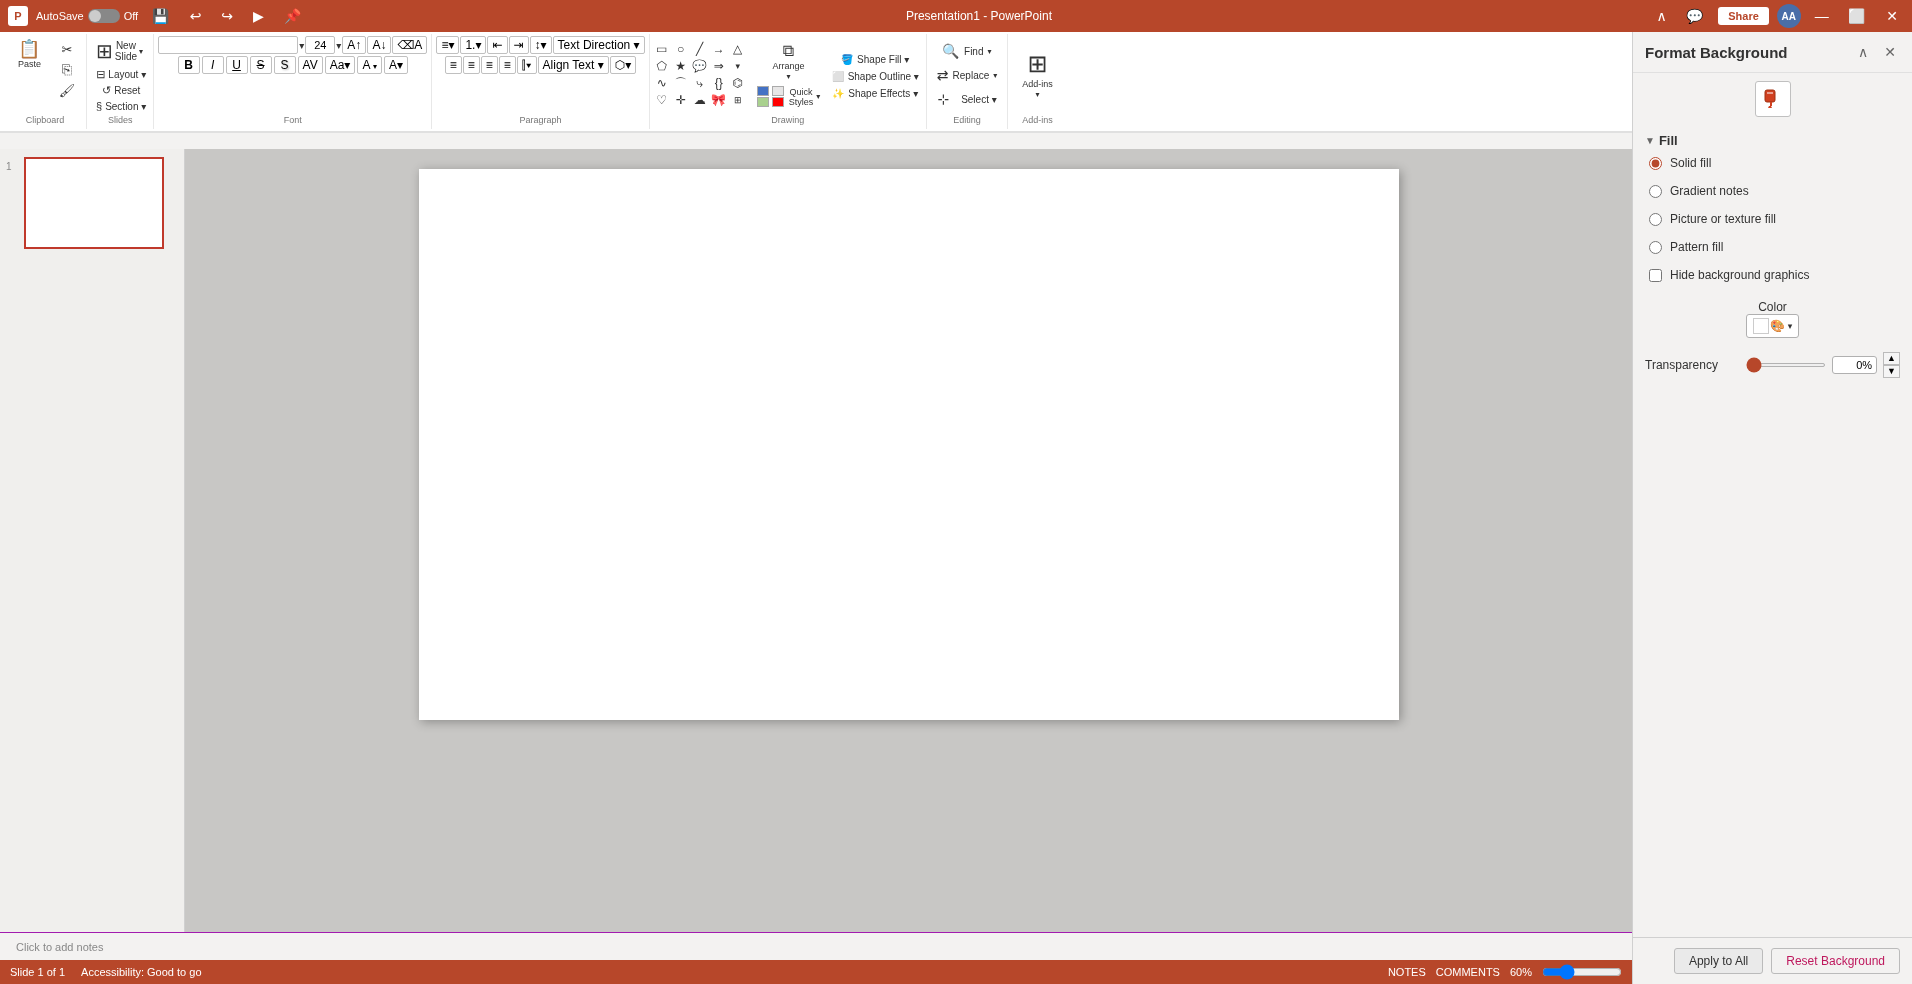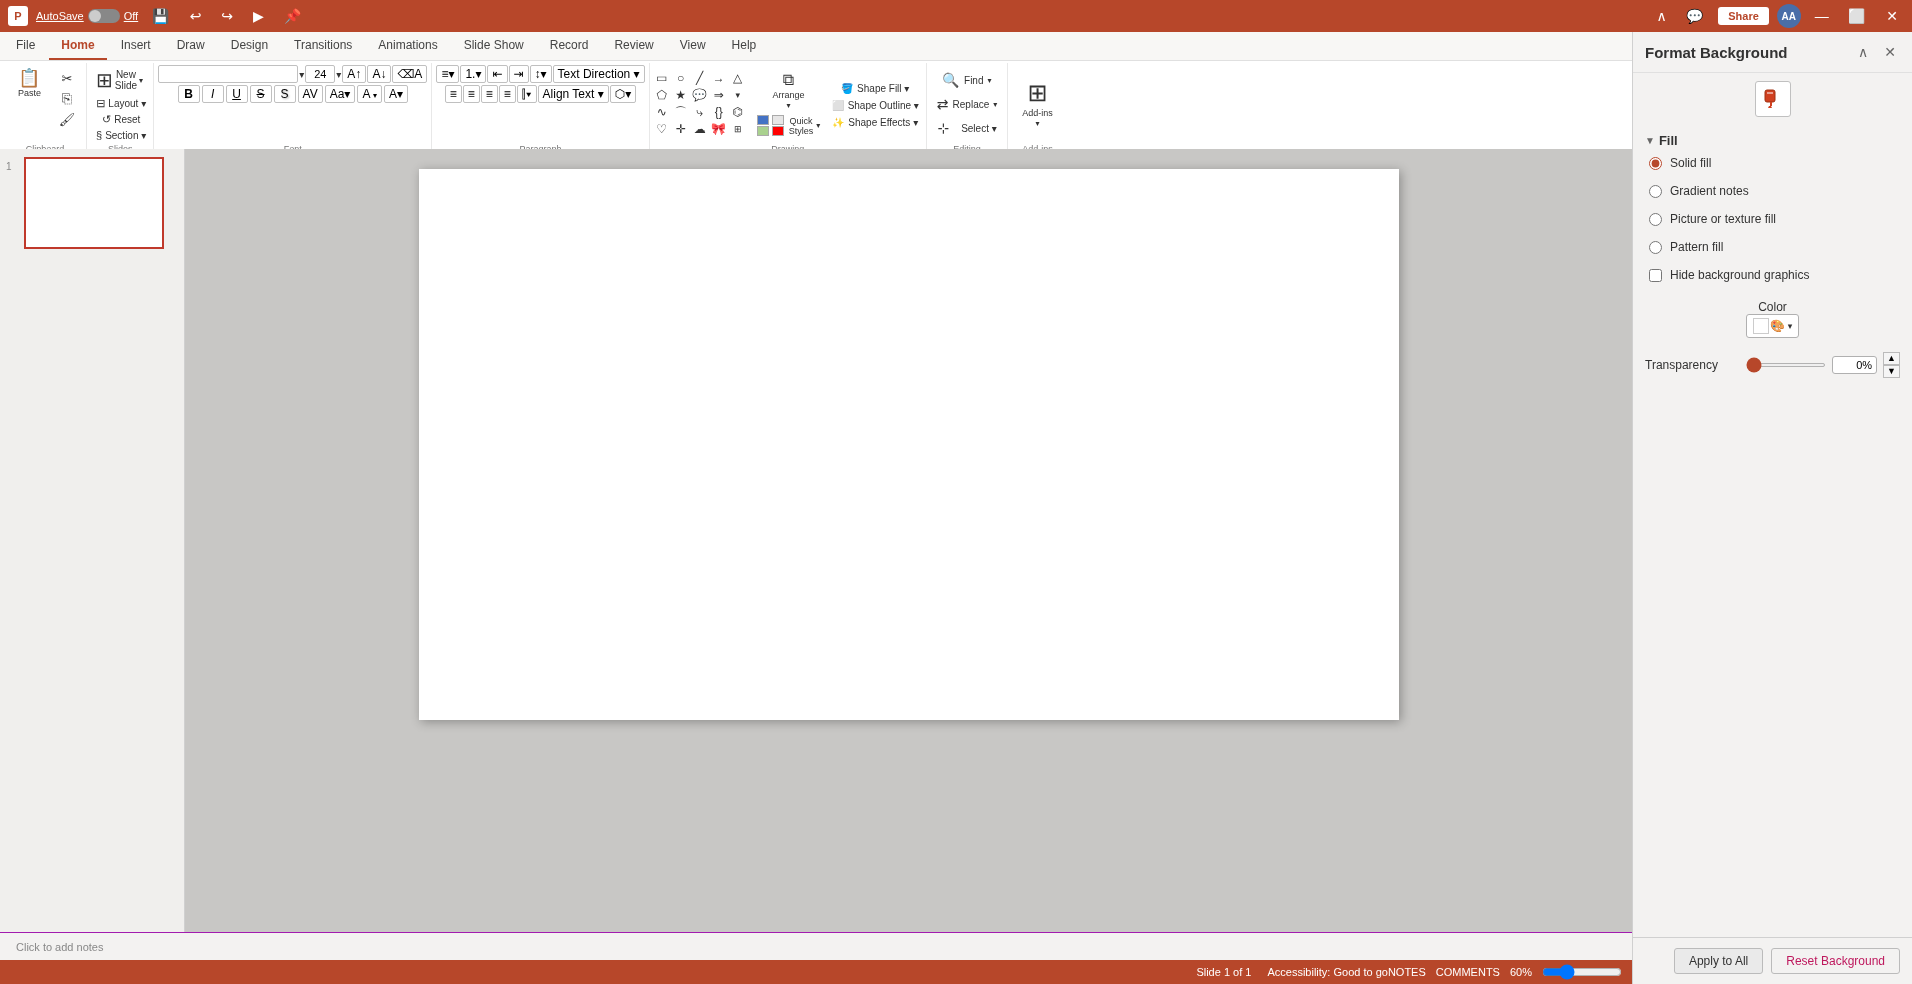--- a/index.html
+++ b/index.html
@@ -7,21 +7,21 @@
 
     
     #title-bar {
       display: flex; align-items: center; justify-content: space-between;
       background: #b7472a; height: 32px; padding: 0 8px; color: white;
     }
     #title-bar-left { display: flex; align-items: center; gap: 8px; }
     #title-bar-center { display: flex; align-items: center; gap: 4px; flex: 1; justify-content: center; font-size: 12px; }
     #title-bar-right { display: flex; align-items: center; gap: 8px; }
     .ppt-logo { width: 20px; height: 20px; background: white; border-radius: 3px; display: flex; align-items: center; justify-content: center; color: #b7472a; font-weight: bold; font-size: 10px; }
-    .autosave-toggle { display: flex; align-items: center; gap: 4px; font-size: 11px; text-decoration: underline; }
+    .autosave-toggle { display: flex; align-items: center; gap: 4px; font-size: 11px; }
     .toggle-switch { width: 32px; height: 14px; background: #888; border-radius: 7px; position: relative; cursor: pointer; }
     .toggle-knob { width: 12px; height: 12px; background: #ccc; border-radius: 50%; position: absolute; top: 1px; left: 1px; }
     .title-btn { background: none; border: none; color: white; cursor: pointer; font-size: 14px; padding: 2px 6px; display: flex; align-items: center; }
     .user-avatar { width: 24px; height: 24px; border-radius: 50%; background: #4a6ea8; color: white; display: flex; align-items: center; justify-content: center; font-size: 10px; font-weight: bold; }
     .share-btn { background: white; color: #b7472a; border: none; border-radius: 3px; padding: 3px 10px; font-size: 11px; font-weight: 600; cursor: pointer; }
     .ribbon-tab { padding: 6px 12px; font-size: 12px; cursor: pointer; border-bottom: 2px solid transparent; color: #444; }
     .ribbon-tab.active { color: #b7472a; border-bottom: 2px solid #b7472a; font-weight: 600; }
     .ribbon-btn { display: flex; flex-direction: column; align-items: center; justify-content: center; padding: 3px 5px; border: none; background: none; cursor: pointer; border-radius: 3px; min-width: 30px; font-size: 9px; color: #333; gap: 1px; }
     .ribbon-btn .icon { font-size: 18px; line-height: 1; }
 
@@ -111,49 +111,38 @@
         <div class="toggle-knob"></div>
       </div>
       <span>Off</span>
     </div>
     <button class="title-btn" title="Save">💾</button>
     <button class="title-btn" title="Undo">↩</button>
     <button class="title-btn" title="Redo">↪</button>
     <button class="title-btn" title="Present">▶</button>
     <button class="title-btn" title="Pin">📌</button>
   </div>
+  <div id="title-bar-center">
+    <span style="color:white;font-size:12px;">Presentation1 - PowerPoint</span>
+  </div>
   <div id="title-bar-right">
     <button class="title-btn">∧</button>
     <button class="title-btn">💬</button>
     <button class="share-btn">Share</button>
     <div class="user-avatar">
       <span>AA</span>
     </div>
     <button class="title-btn">—</button>
     <button class="title-btn">⬜</button>
     <button class="title-btn">✕</button>
   </div>
 </div>
 
 <div id="ribbon-wrap">
 
-  <div id="tabs-row">
-    <div class="ribbon-tab">File</div>
-    <div class="ribbon-tab active">Home</div>
-    <div class="ribbon-tab">Insert</div>
-    <div class="ribbon-tab">Draw</div>
-    <div class="ribbon-tab">Design</div>
-    <div class="ribbon-tab">Transitions</div>
-    <div class="ribbon-tab">Animations</div>
-    <div class="ribbon-tab">Slide Show</div>
-    <div class="ribbon-tab">Record</div>
-    <div class="ribbon-tab">Review</div>
-    <div class="ribbon-tab">View</div>
-    <div class="ribbon-tab">Help</div>
-  </div>
 
   <div id="toolbar-row">
 
     <div class="grp">
       <div class="grp-inner" style="align-items:flex-start;">
         <div style="display:flex;flex-direction:column;align-items:center;">
           <button class="ribbon-btn" style="padding:4px 10px;">
             <span class="icon">📋</span>
             <span style="font-size:9px;">Paste</span>
           </button>
@@ -366,21 +355,21 @@
 
   <div id="canvas-area">
     <div id="slide-canvas"></div>
   </div>
 </div>
 
 <div id="notes-area" style="position:absolute;bottom:24px;left:0;right:280px;height:28px;background:#f3f2f1;border-top:1px solid #a21caf;display:flex;padding:0 16px;">
   <span style="font-size:11px;color:#888;cursor:text;">Click to add notes</span>
 </div>
 
-<div id="bottom-status" style="position:absolute;bottom:0;left:0;right:280px;height:24px;background:#b7472a;display:flex;align-items:center;justify-content:flex-end;padding:0 10px;">
+<div id="bottom-status" style="position:absolute;bottom:0;left:0;right:280px;height:24px;background:#b7472a;display:flex;align-items:center;justify-content:space-between;padding:0 10px;">
   <div class="status-left">
     <span style="color:white;font-size:11px;">Slide 1 of 1</span>
     <span style="color:white;font-size:11px;">Accessibility: Good to go</span>
   </div>
   <div class="status-right" style="display:flex;align-items:center;gap:10px;">
     <button style="background:none;border:none;color:white;font-size:11px;cursor:pointer;">
       <span>NOTES</span>
     </button>
     <button style="background:none;border:none;color:white;font-size:11px;cursor:pointer;">
       <span>COMMENTS</span>

